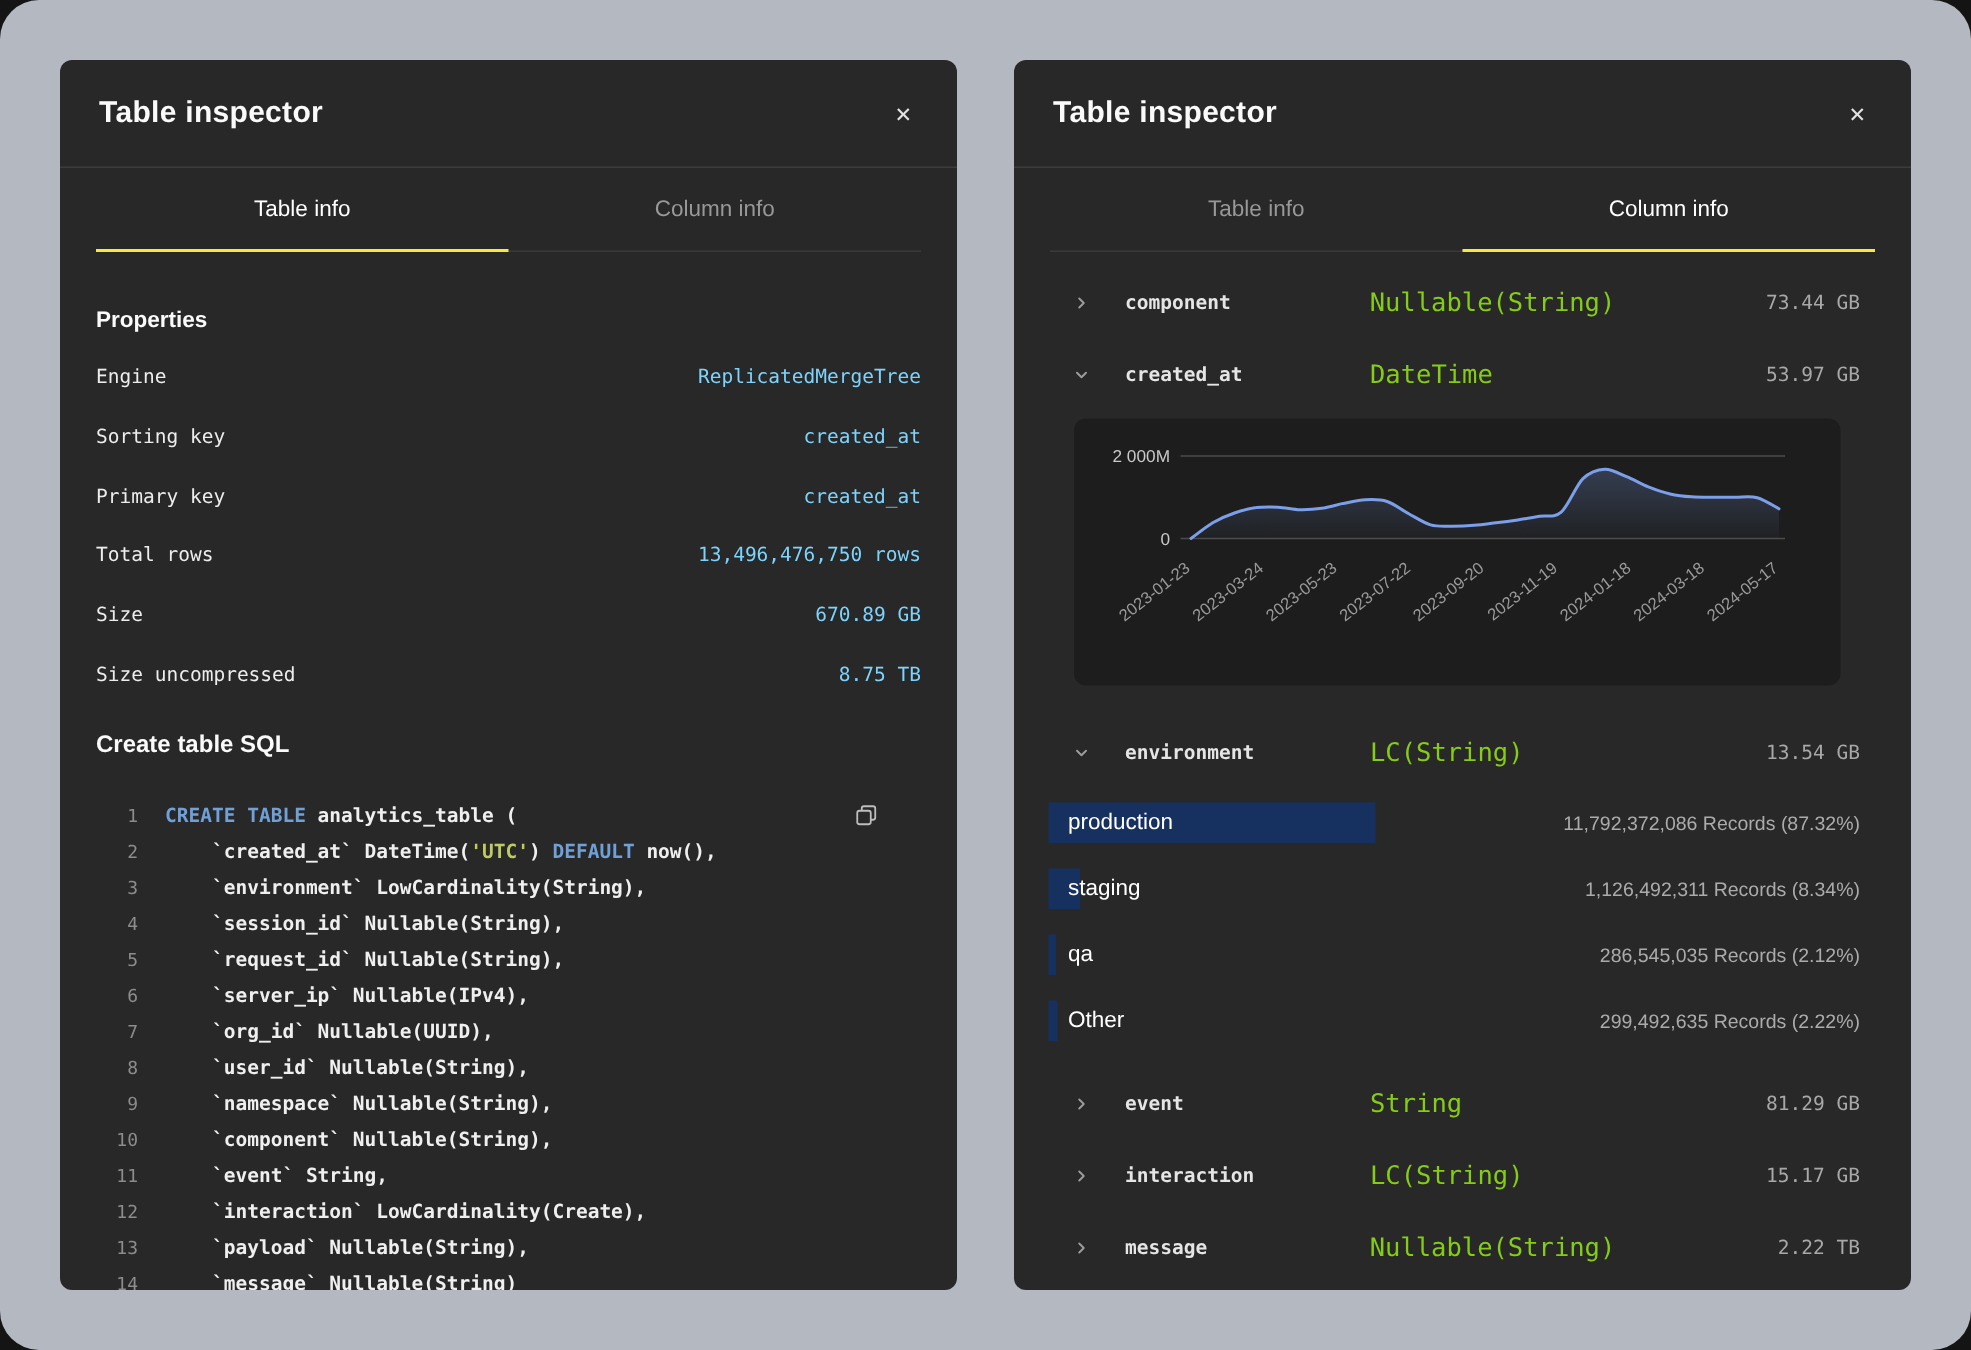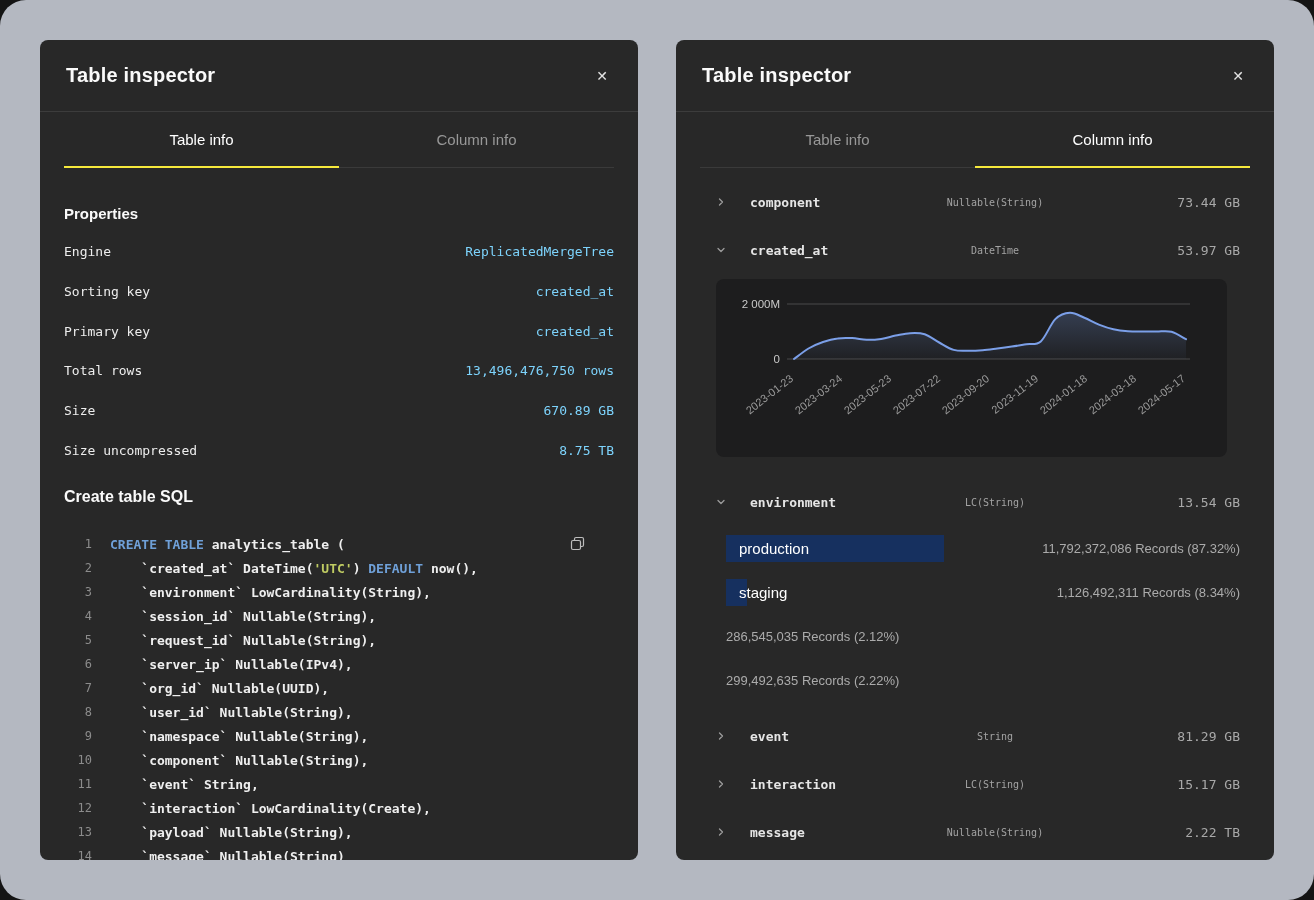--- a/index.html
+++ b/index.html
@@ -32,28 +32,28 @@
   .ln { width:28px; text-align:right; margin-right:18px; font-family:"DejaVu Sans Mono","Liberation Mono",monospace; font-size:12px; color:#8C8C8C; flex:none; }
   .code { white-space:pre; font-family:"DejaVu Sans Mono","Liberation Mono",monospace; font-size:13px; }
   .seg-b { color:#EFEFEF; font-weight:700; }
   .seg-k { color:#6FA0D8; font-weight:700; }
   .seg-s { color:#BFCB62; font-weight:700; }
 
   .cols { padding-top:10px; }
   .col-row { height:48px; display:grid; grid-template-columns:34px 1fr 1fr 1fr; align-items:center; padding:0 34px 0 40px; cursor:pointer; }
   .chev { display:flex; align-items:center; }
   .col-name { font-family:"DejaVu Sans Mono","Liberation Mono",monospace; font-size:13px; font-weight:700; color:#e5e5e5; }
-  .col-type { font-family:"DejaVu Sans Mono","Liberation Mono",monospace; font-size:10px; color:#a3a3a3; text-align:center; }
+  .col-type { font-family:"DejaVu Sans Mono","Liberation Mono",monospace; font-size:17px; color:#84cc16; }
   .col-size { font-family:"DejaVu Sans Mono","Liberation Mono",monospace; font-size:13px; color:#A8A8A8; text-align:right; }
 
   .chart-block { height:178px; margin:5px 47px 21px 40px; background:#1D1D1E; border-radius:8px; overflow:hidden; }
   .chart-block svg { display:block; width:100%; height:100%; }
 
   .dist-list { margin-bottom:10px; }
-  .dist-row { height:44px; display:flex; align-items:center; padding:0 34px 0 50px; }
+  .dist-row { height:44px; display:flex; align-items:center; padding:0 34px 0 23px; }
   .bar-zone { position:relative; flex:1; height:27px; }
   .dist-bar { position:absolute; left:0; top:0; height:27px; background:#16305F; }
   .dist-label { position:absolute; left:13px; top:50%; transform:translateY(-50%); font-size:15px; color:#FFFFFF; white-space:nowrap; z-index:1; }
   .dist-records { font-family:Liberation Sans, sans-serif; font-size:13px; color:#ABABAB; white-space:nowrap;text-align:right; }
 </style>
 </head>
 <body>
 
 <div class="stage">
 
@@ -250,23 +250,31 @@
             <span class="dist-records">11,792,372,086 Records (87.32%)</span>
           </div>
           <div class="dist-row">
             <div class="bar-zone">
               <div class="dist-bar" style="width: 20.85px; background: rgb(22, 48, 95);"></div>
               <span class="dist-label">staging</span>
             </div>
             <span class="dist-records">1,126,492,311 Records (8.34%)</span>
           </div>
           <div class="dist-row">
+            <div class="bar-zone">
+              <div class="dist-bar" style="width: 5.3px; background: rgb(22, 48, 95);"></div>
+              <span class="dist-label">qa</span>
+            </div>
             <span class="dist-records">286,545,035 Records (2.12%)</span>
           </div>
           <div class="dist-row">
+            <div class="bar-zone">
+              <div class="dist-bar" style="width: 5.55px; background: rgb(22, 48, 95);"></div>
+              <span class="dist-label">Other</span>
+            </div>
             <span class="dist-records">299,492,635 Records (2.22%)</span>
           </div>
         </div>
         <div class="col-row">
           <span class="chev">
             <svg viewBox="0 0 10 10" width="10" height="10">
               <polyline points="3.5,2 6.5,5 3.5,8" fill="none" stroke="#9C9C9C" stroke-width="1.3" stroke-linecap="round" stroke-linejoin="round"></polyline>
             </svg>
           </span>
           <span class="col-name">event</span>

